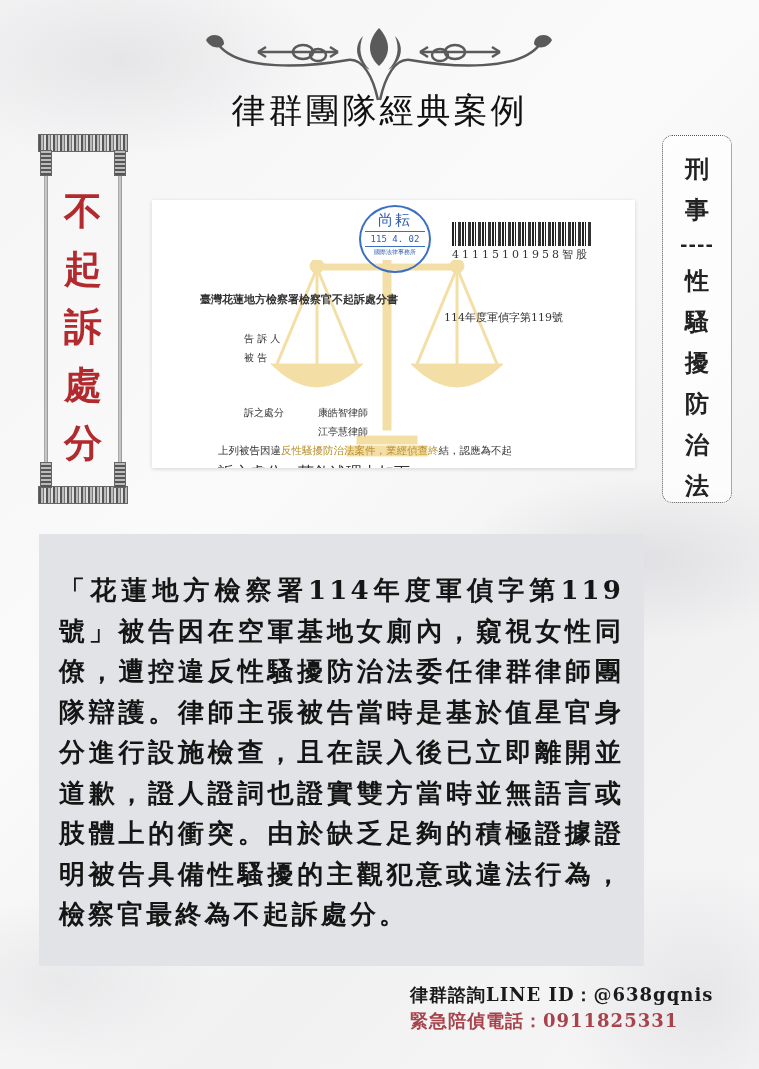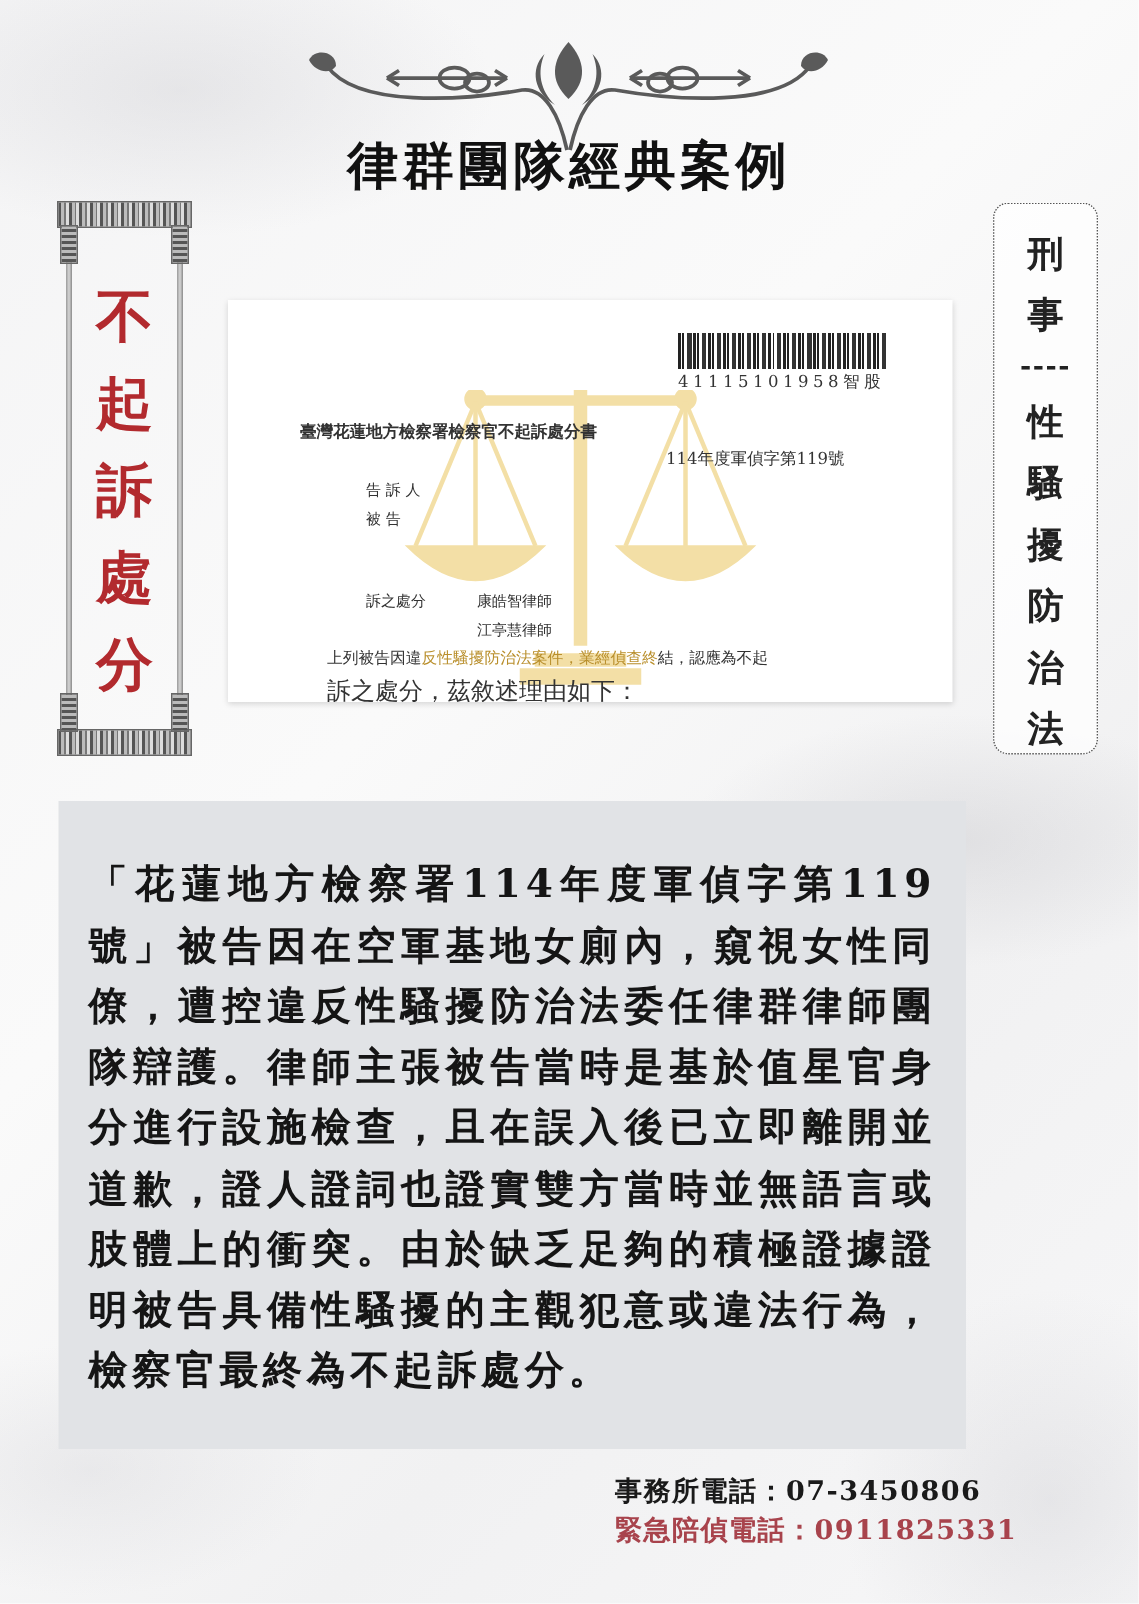--- a/index.html
+++ b/index.html
@@ -11,21 +11,21 @@
       radial-gradient(ellipse 300px 140px at 120px 60px, rgba(200,200,205,0.35), transparent 70%),
       radial-gradient(ellipse 260px 120px at 640px 560px, rgba(190,190,195,0.35), transparent 70%),
       radial-gradient(ellipse 200px 200px at 700px 1000px, rgba(200,200,205,0.35), transparent 70%),
       radial-gradient(ellipse 220px 120px at 60px 980px, rgba(205,205,210,0.3), transparent 70%),
       linear-gradient(135deg, #f4f4f5 0%, #fafafa 40%, #f1f1f2 70%, #f7f7f8 100%);
     color: #111;
   }
   .ornament { position: absolute; left: 198px; top: 22px; width: 362px; height: 80px; }
   .main-title {
     position: absolute; left: 0; width: 759px; top: 88px; text-align: center;
-    font-size: 34px; font-weight: bold; letter-spacing: 3px; color: #111;
+    font-size: 34px; font-weight: normal; letter-spacing: 3px; color: #111;
     font-family: "DejaVu Serif", serif;
   }
   
   .left-frame {
     position: absolute; left: 38px; top: 134px; width: 90px; height: 370px;
   }
   .left-frame .rail { position: absolute; top: 20px; bottom: 20px; width: 4px; background: linear-gradient(90deg,#9a9a9a,#d6d6d6,#8a8a8a); }
   .left-frame .rail.l { left: 6px; } .left-frame .rail.r { right: 6px; }
   .left-frame .cap { position: absolute; left: 0; right: 0; height: 18px;
     background: repeating-linear-gradient(90deg,#555 0 2px,#bbb 2px 4px,#777 4px 5px,#ddd 5px 7px);
@@ -59,21 +59,21 @@
     border: 2px solid #3b6fc4; color: #2a5bb0; text-align: center;
   }
   .doc .stamp .s1 { font-size: 15px; margin-top: 4px; letter-spacing: 2px; }
   .doc .stamp .s2 { font-size: 9px; border-top: 1.5px solid #3b6fc4; border-bottom: 1.5px solid #3b6fc4; margin: 1px 4px; padding: 2px 0; font-family: "DejaVu Sans Mono", monospace; }
   .doc .stamp .s3 { font-size: 6px; }
   .doc .barcode {
     position: absolute; left: 300px; top: 22px; width: 140px; height: 24px;
     background: repeating-linear-gradient(90deg,#222 0 2px,#fff 2px 3px,#222 3px 4px,#fff 4px 6px,#333 6px 9px,#fff 9px 10px);
   }
   .doc .barcode-num { position: absolute; left: 300px; top: 47px; font-size: 11px; letter-spacing: 3px; color: #333; font-family: "DejaVu Serif", serif; }
-  .doc .line { position: absolute; font-size: 10px; color: #333; white-space: nowrap; }
+  .doc .line { position: absolute; font-size: 10px; color: #333; white-space: nowrap; margin-top: 12px; }
   .doc .hl { color: #b98f2c; text-align: center; }
   
   .summary {
     position: absolute; left: 39px; top: 534px; width: 605px; height: 432px;
     background: #e1e3e6; padding: 36px 20px 0 20px;
   }
   .summary p {
     font-size: 26px; line-height: 40.5px; letter-spacing: 3.1px; font-weight: bold; color: #151515;
     text-align: justify; font-family: "DejaVu Serif", serif;
   }
@@ -151,33 +151,38 @@
       <line x1="60" y1="8" x2="60" y2="104" stroke-width="3"></line>
       <line x1="200" y1="8" x2="160" y2="104" stroke-width="3"></line>
       <line x1="200" y1="8" x2="240" y2="104" stroke-width="3"></line>
       <line x1="200" y1="8" x2="200" y2="104" stroke-width="3"></line>
       <path d="M14 104 Q 60 150 106 104 Z"></path>
       <path d="M154 104 Q 200 150 246 104 Z"></path>
       <rect x="100" y="176" width="60" height="8"></rect>
       <rect x="90" y="186" width="80" height="10"></rect>
     </g>
   </svg>
+  <div class="stamp">
+    <div class="s1">尚耘</div>
+    <div class="s2">115  4. 02</div>
+    <div class="s3">國際法律事務所</div>
+  </div>
   <div class="barcode"></div>
   <div class="barcode-num">41115101958智股</div>
   <div class="line" style="left:48px;top:80px;font-size:11px;font-weight:bold;">臺灣花蓮地方檢察署檢察官不起訴處分書</div>
   <div class="line" style="left:292px;top:98px;font-size:11px;">114年度軍偵字第119號</div>
   <div class="line" style="left:92px;top:120px;">告  訴  人</div>
   <div class="line" style="left:92px;top:139px;text-align:right;">被        告</div>
   <div class="line" style="left:92px;top:194px;">訴之處分</div>
   <div class="line" style="left:166px;top:194px;">康皓智律師</div>
   <div class="line" style="left:166px;top:213px;">江亭慧律師</div>
   <div class="line" style="left:66px;top:232px;font-size:10.5px;"><span>上列被告因違</span><span class="hl">反性騷擾防治法案件，業經偵查終</span><span>結，認應為不起</span></div>
   <div class="line" style="left:66px;top:251px;font-size:16px;">訴之處分，茲敘述理由如下：</div>
 </div>
 
 <div class="summary">
   <p>「花蓮地方檢察署114年度軍偵字第119號」被告因在空軍基地女廁內，窺視女性同僚，遭控違反性騷擾防治法委任律群律師團隊辯護。律師主張被告當時是基於值星官身分進行設施檢查，且在誤入後已立即離開並道歉，證人證詞也證實雙方當時並無語言或肢體上的衝突。由於缺乏足夠的積極證據證明被告具備性騷擾的主觀犯意或違法行為，檢察官最終為不起訴處分。</p>
 </div>
 
 <div class="contacts">
-  <div>事務所電話：07-3450806</div>
+  <div>律群諮詢LINE ID：@638gqnis</div>
   <div class="emergency">緊急陪偵電話：0911825331</div>
 </div>
 
 </body></html>

